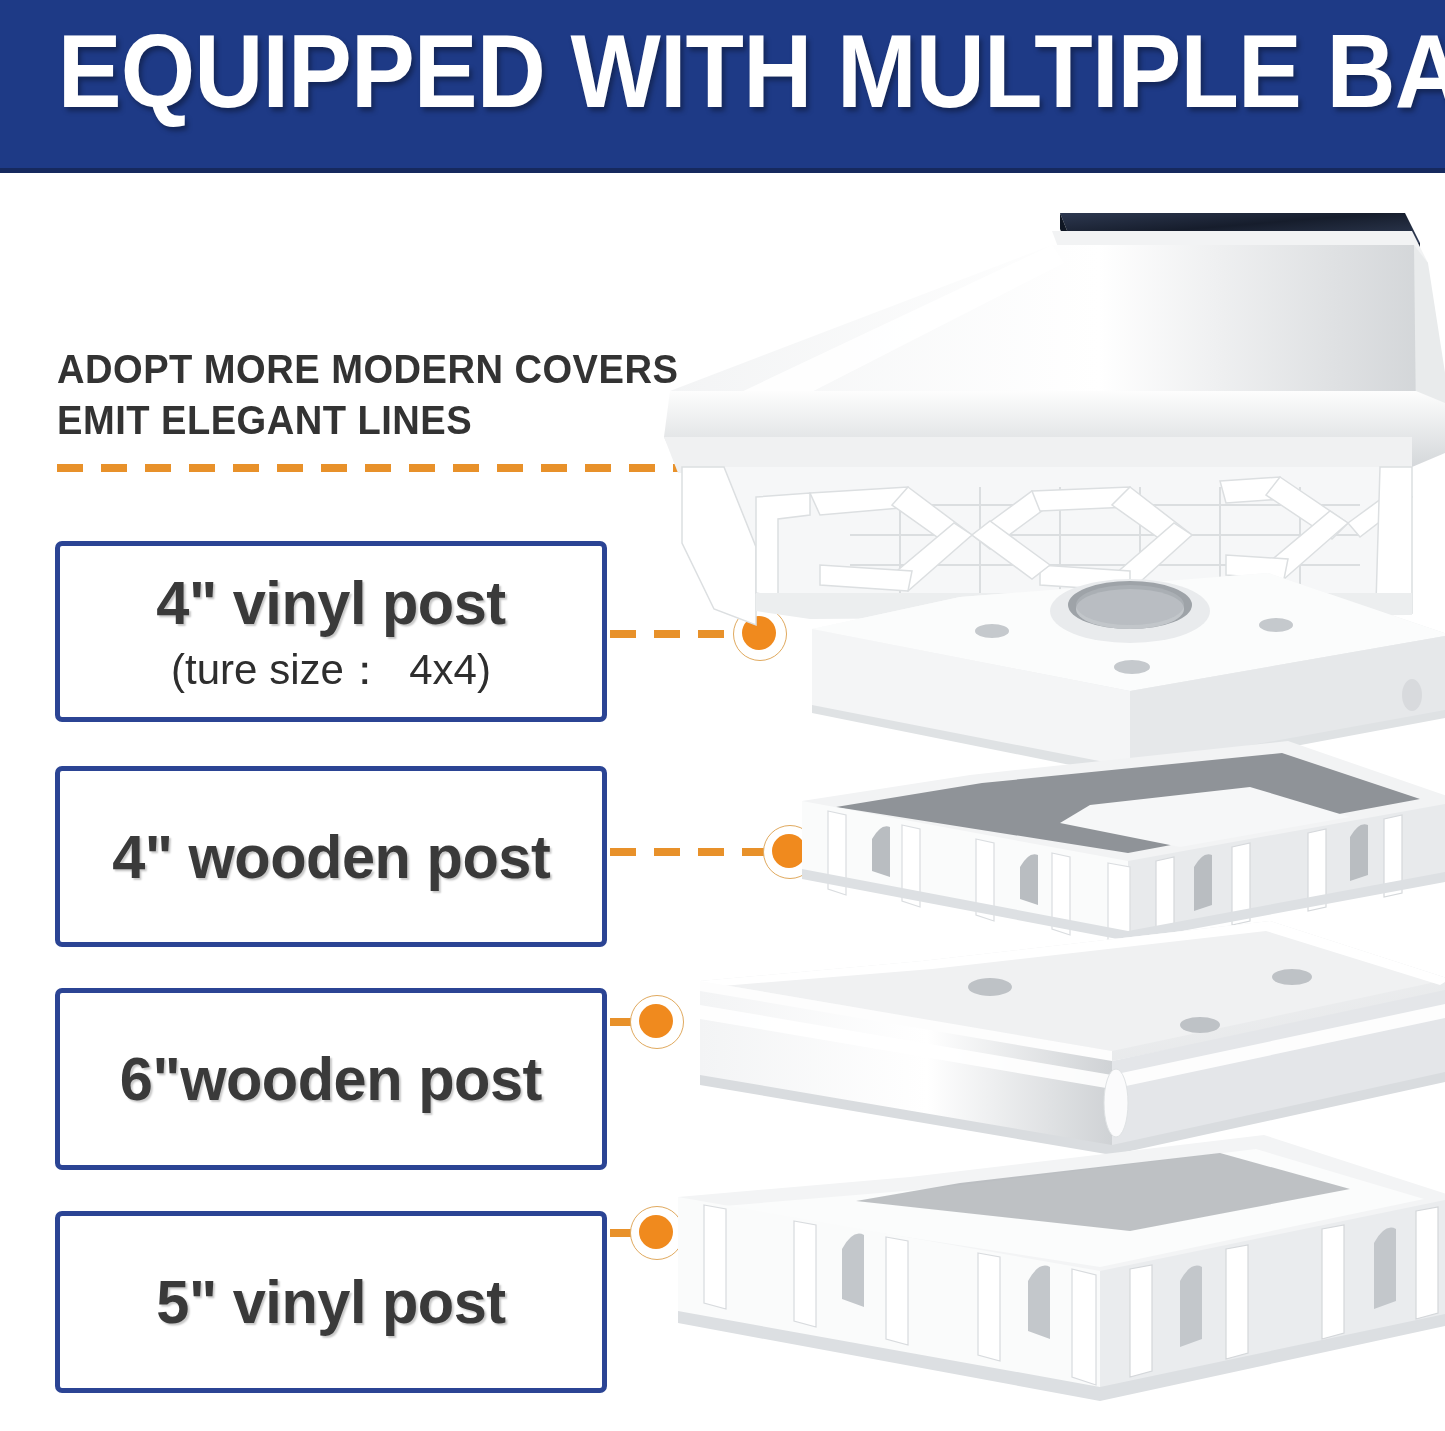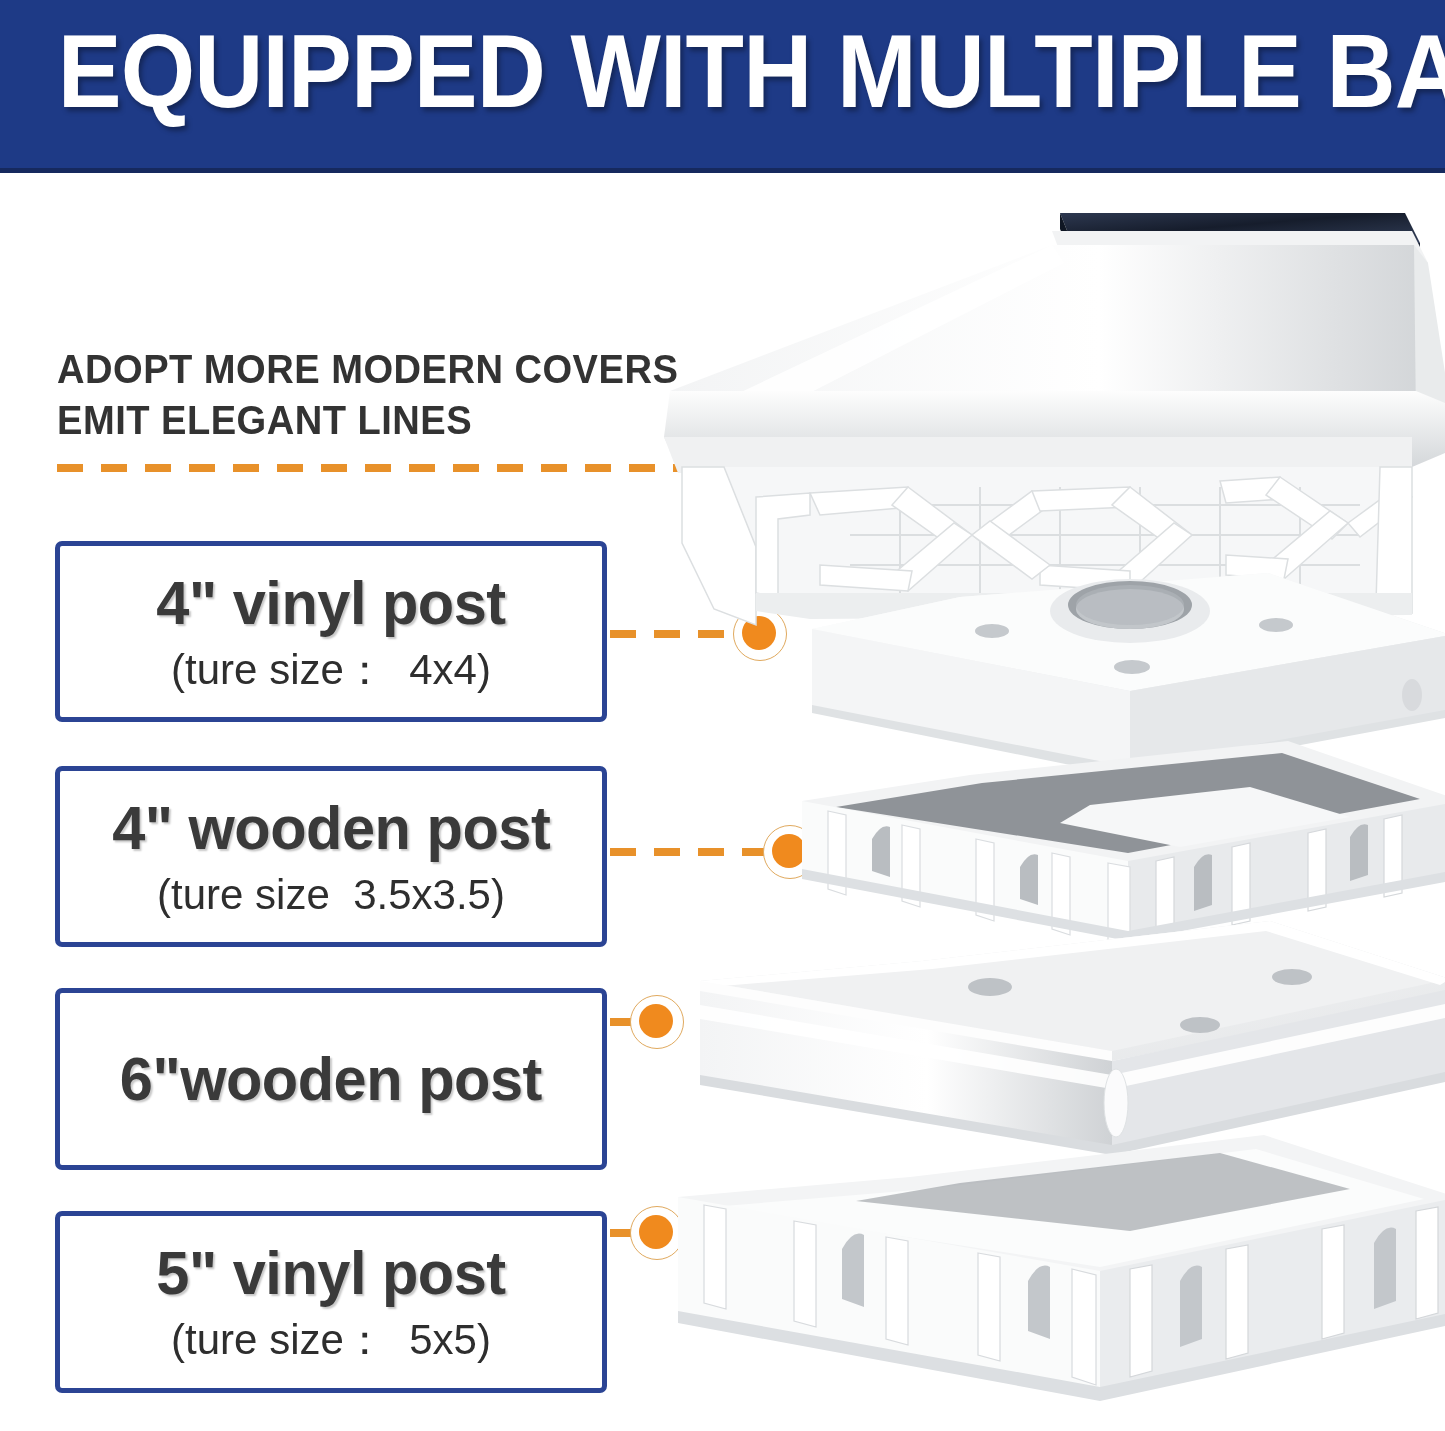--- a/index.html
+++ b/index.html
@@ -184,30 +184,28 @@
   <div class="connector" id="connector-4"></div>
   <div class="connector-dot" id="dot-4"></div>
 
   <div class="callout-box" id="box-vinyl4">
     <div class="callout-title">4" vinyl post</div>
     <div class="callout-sub">(ture size：  4x4)</div>
   </div>
 
   <div class="callout-box" id="box-wooden4">
     <div class="callout-title">4" wooden post</div>
-    <div class="callout-sub">(ture size  3.5x3.5)</div>
   </div>
 
   <div class="callout-box" id="box-wooden6">
     <div class="callout-title">6"wooden post</div>
   </div>
 
   <div class="callout-box" id="box-vinyl5">
     <div class="callout-title">5" vinyl post</div>
-    <div class="callout-sub">(ture size：  5x5)</div>
   </div>
 
   <div id="product-art">
     <svg width="790" height="1226" viewBox="0 0 790 1226" xmlns="http://www.w3.org/2000/svg">
       <defs>
         <linearGradient id="gWhiteA" x1="0" y1="0" x2="1" y2="1">
           <stop offset="0%" stop-color="#ffffff"></stop>
           <stop offset="100%" stop-color="#e2e4e6"></stop>
         </linearGradient>
         <linearGradient id="gWhiteB" x1="0" y1="0" x2="0" y2="1">

